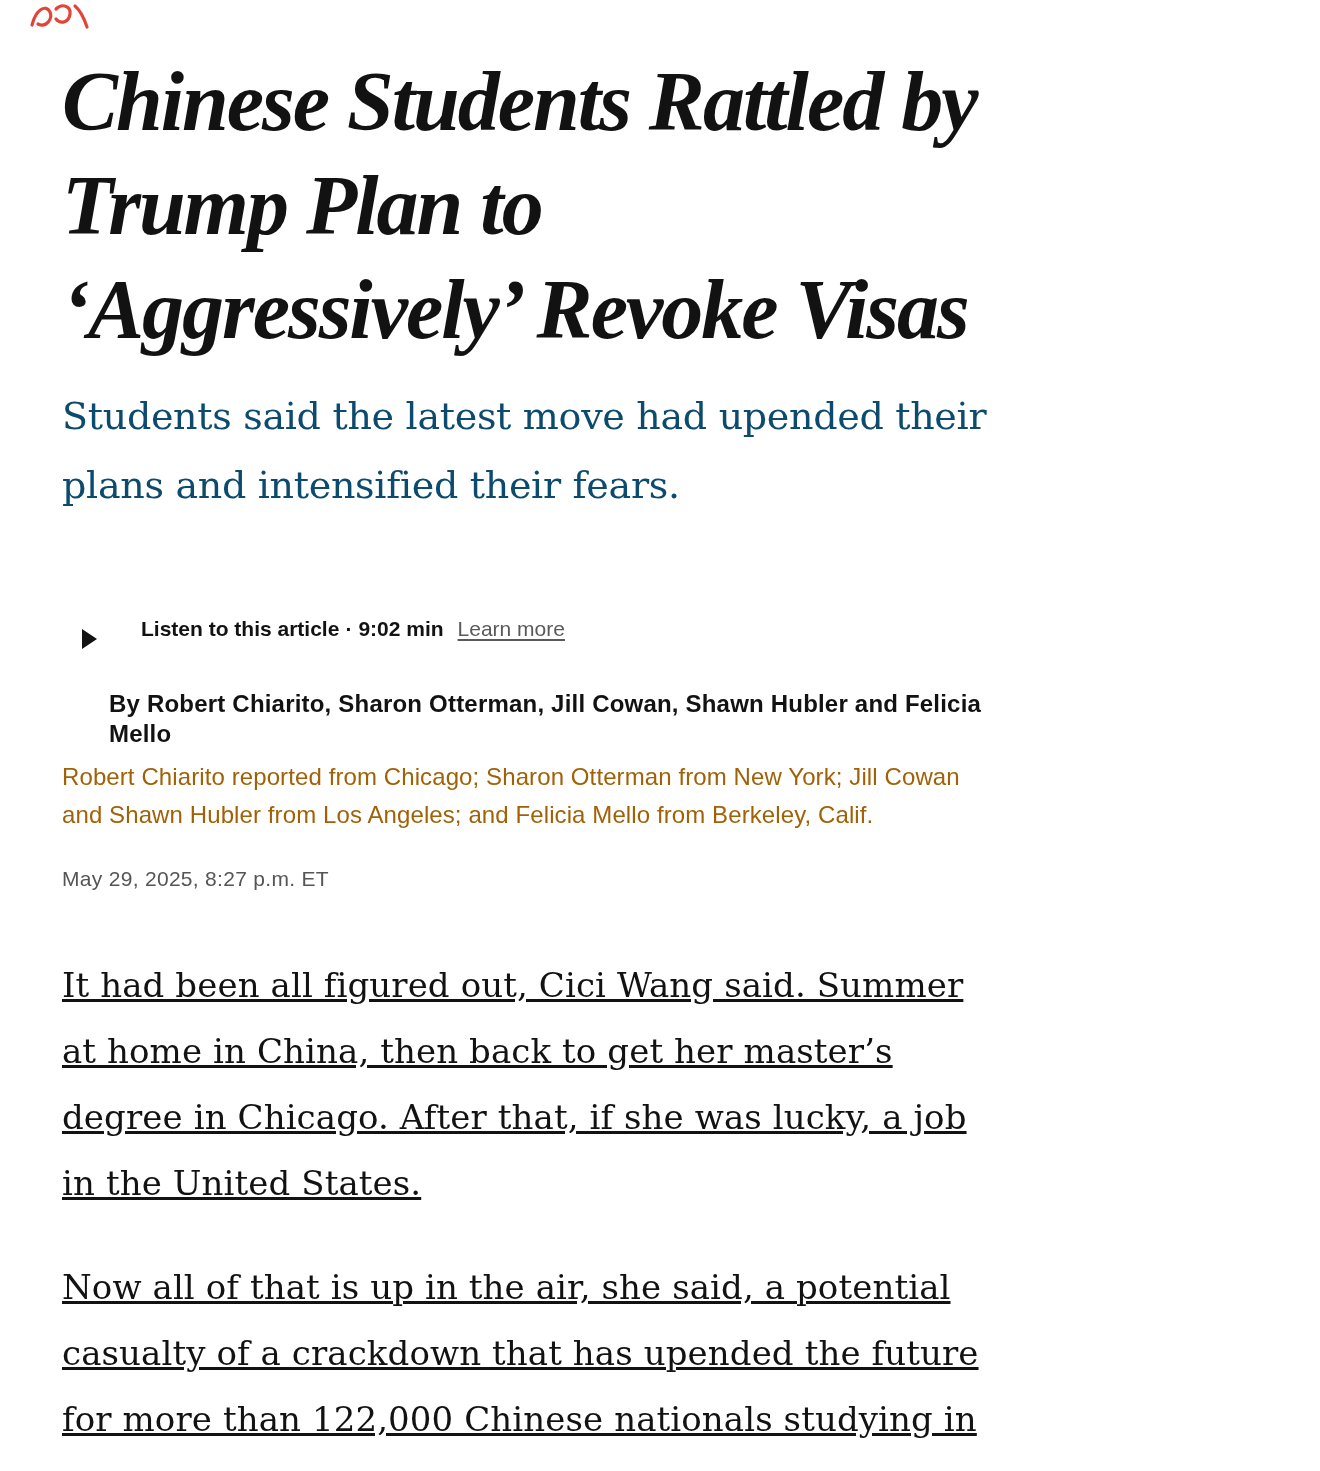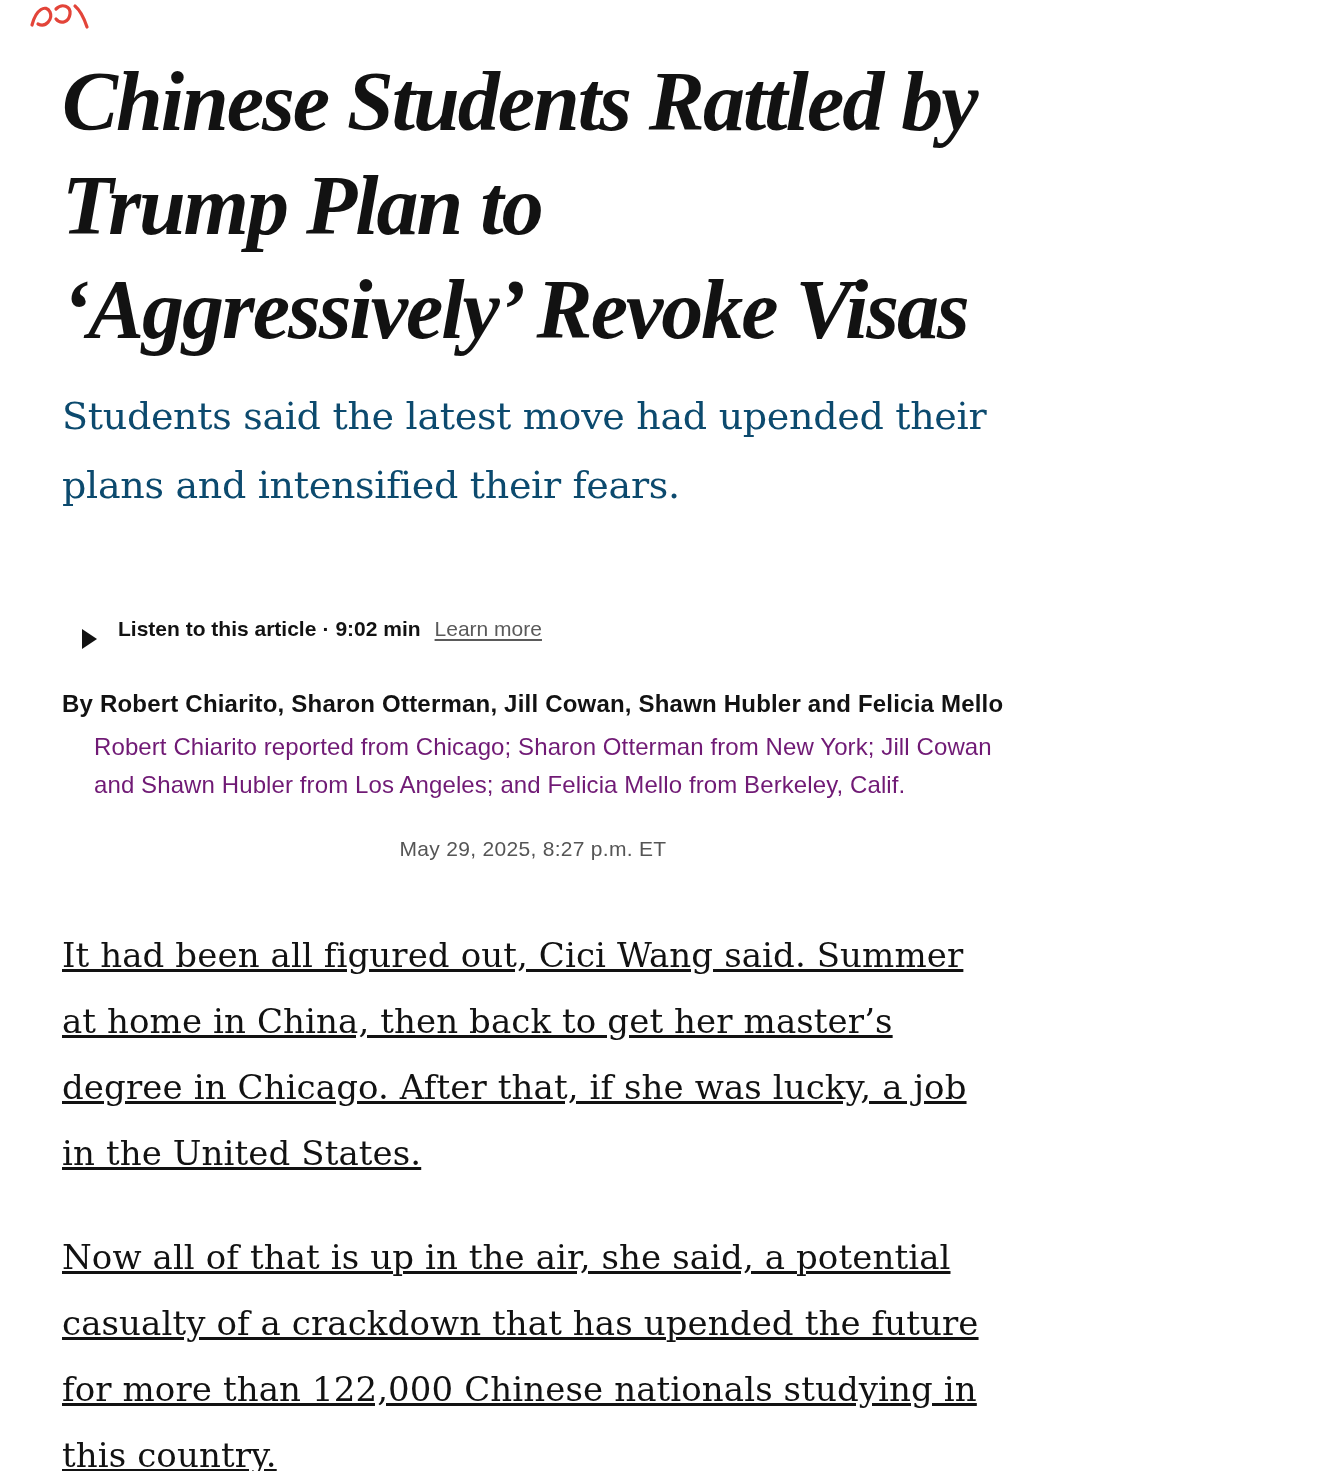--- a/index.html
+++ b/index.html
@@ -46,21 +46,21 @@
     font-size: 38px;
     line-height: 69px;
     letter-spacing: -0.3px;
     color: #0c4a6e;
   }
   .audio-player {
     margin-top: 94px;
     margin-left: 20px;
     display: flex;
     align-items: flex-start;
-    gap: 21px;
+    gap: 44px;
     background: none;
     border: none;
     cursor: pointer;
     text-align: left;
   }
   .audio-play {
     margin-top: 15px;
     width: 15px;
     height: 20px;
     flex: 0 0 auto;
@@ -82,39 +82,38 @@
     text-underline-offset: 3px;
   }
   p.byline {
     margin-top: 40px;
     max-width: 1200px;
     font-weight: 700;
     font-size: 24px;
     line-height: 30px;
     letter-spacing: 0.2px;
     color: #121212;
+    margin-left: 47px;
   }
   p.credit {
     margin-top: 9px;
     max-width: 1090px;
     font-weight: 400;
     font-size: 24px;
     line-height: 38px;
     letter-spacing: 0.1px;
-    color: #701a75;
-    margin-left: 32px;
+    color: #a16207;
   }
   p.pubdate {
     margin-top: 32px;
     font-weight: 400;
     font-size: 21px;
     line-height: 26px;
     letter-spacing: 0.3px;
     color: #555555;
-    text-align: center;
   }
   .article-body {
     margin-top: 60px;
   }
   .article-body p {
     max-width: 1205px;
     font-family: "DejaVu Serif", "Liberation Serif", serif;
     font-weight: 400;
     font-size: 34px;
     line-height: 66px;

